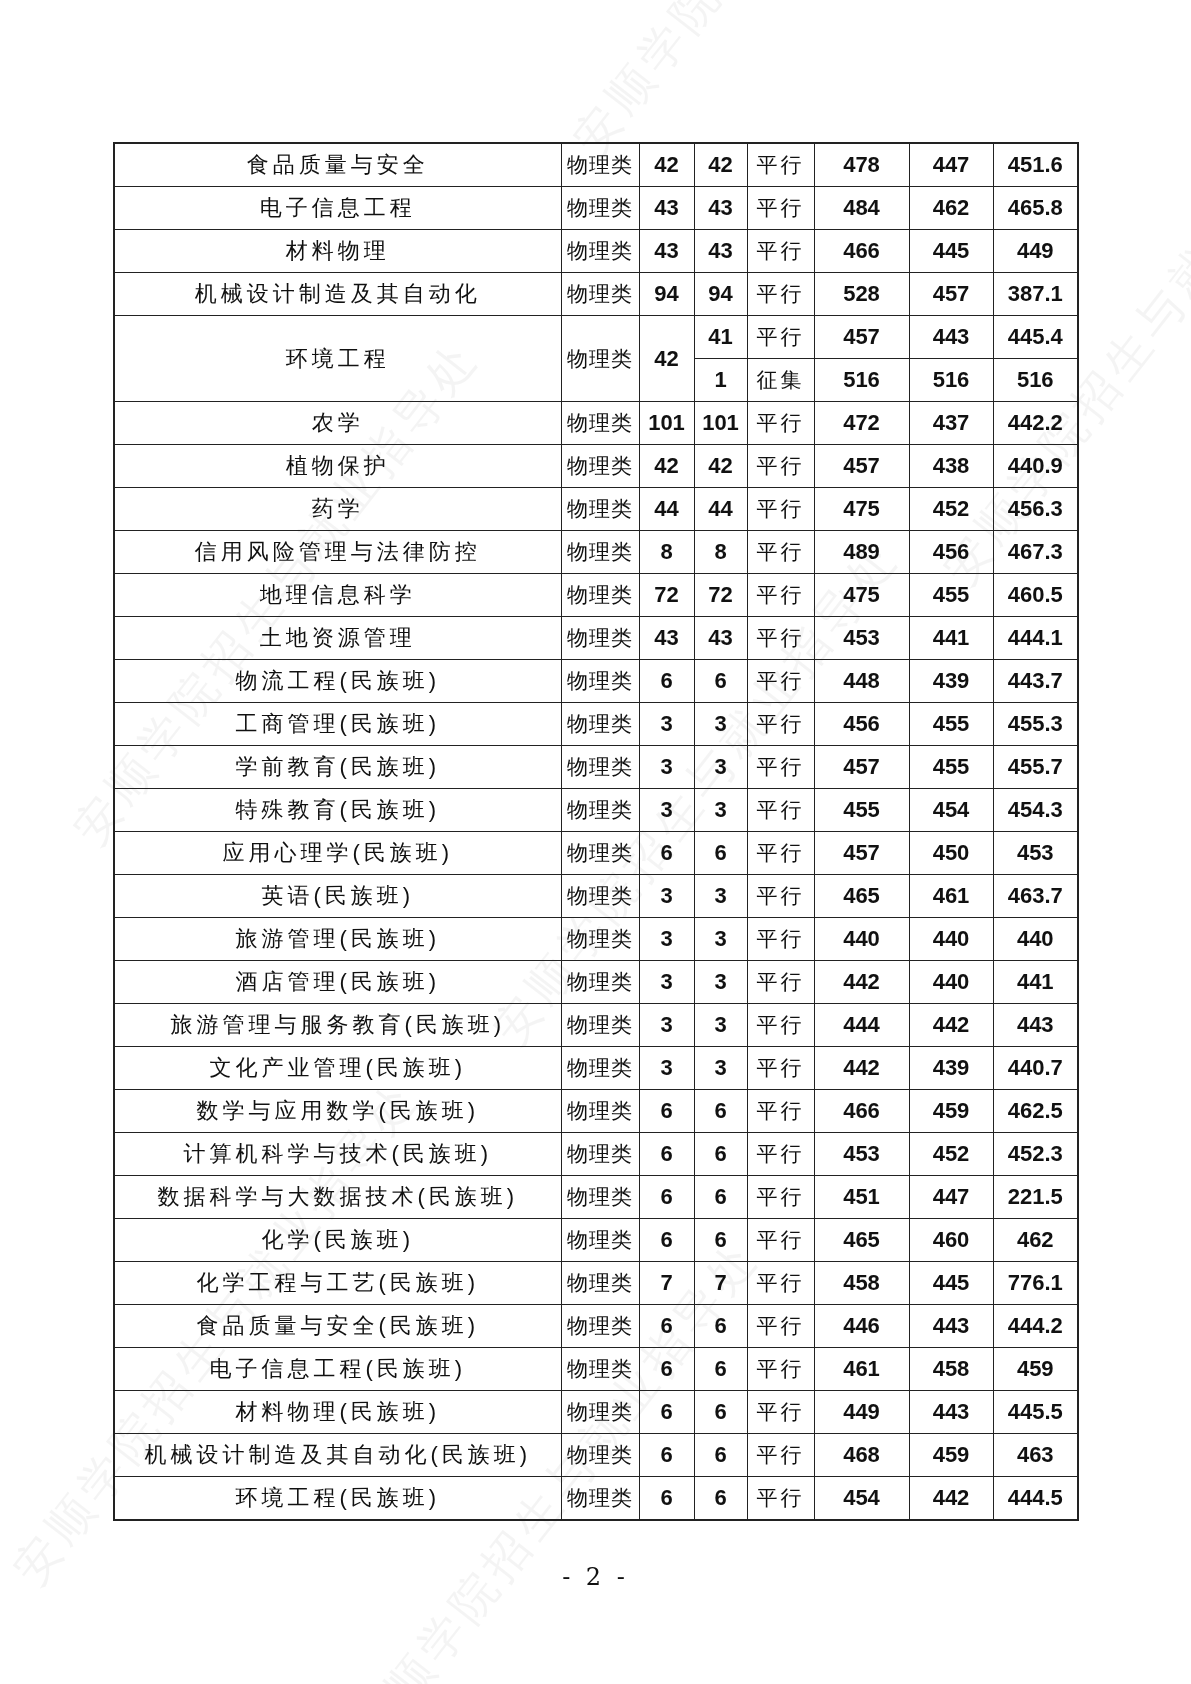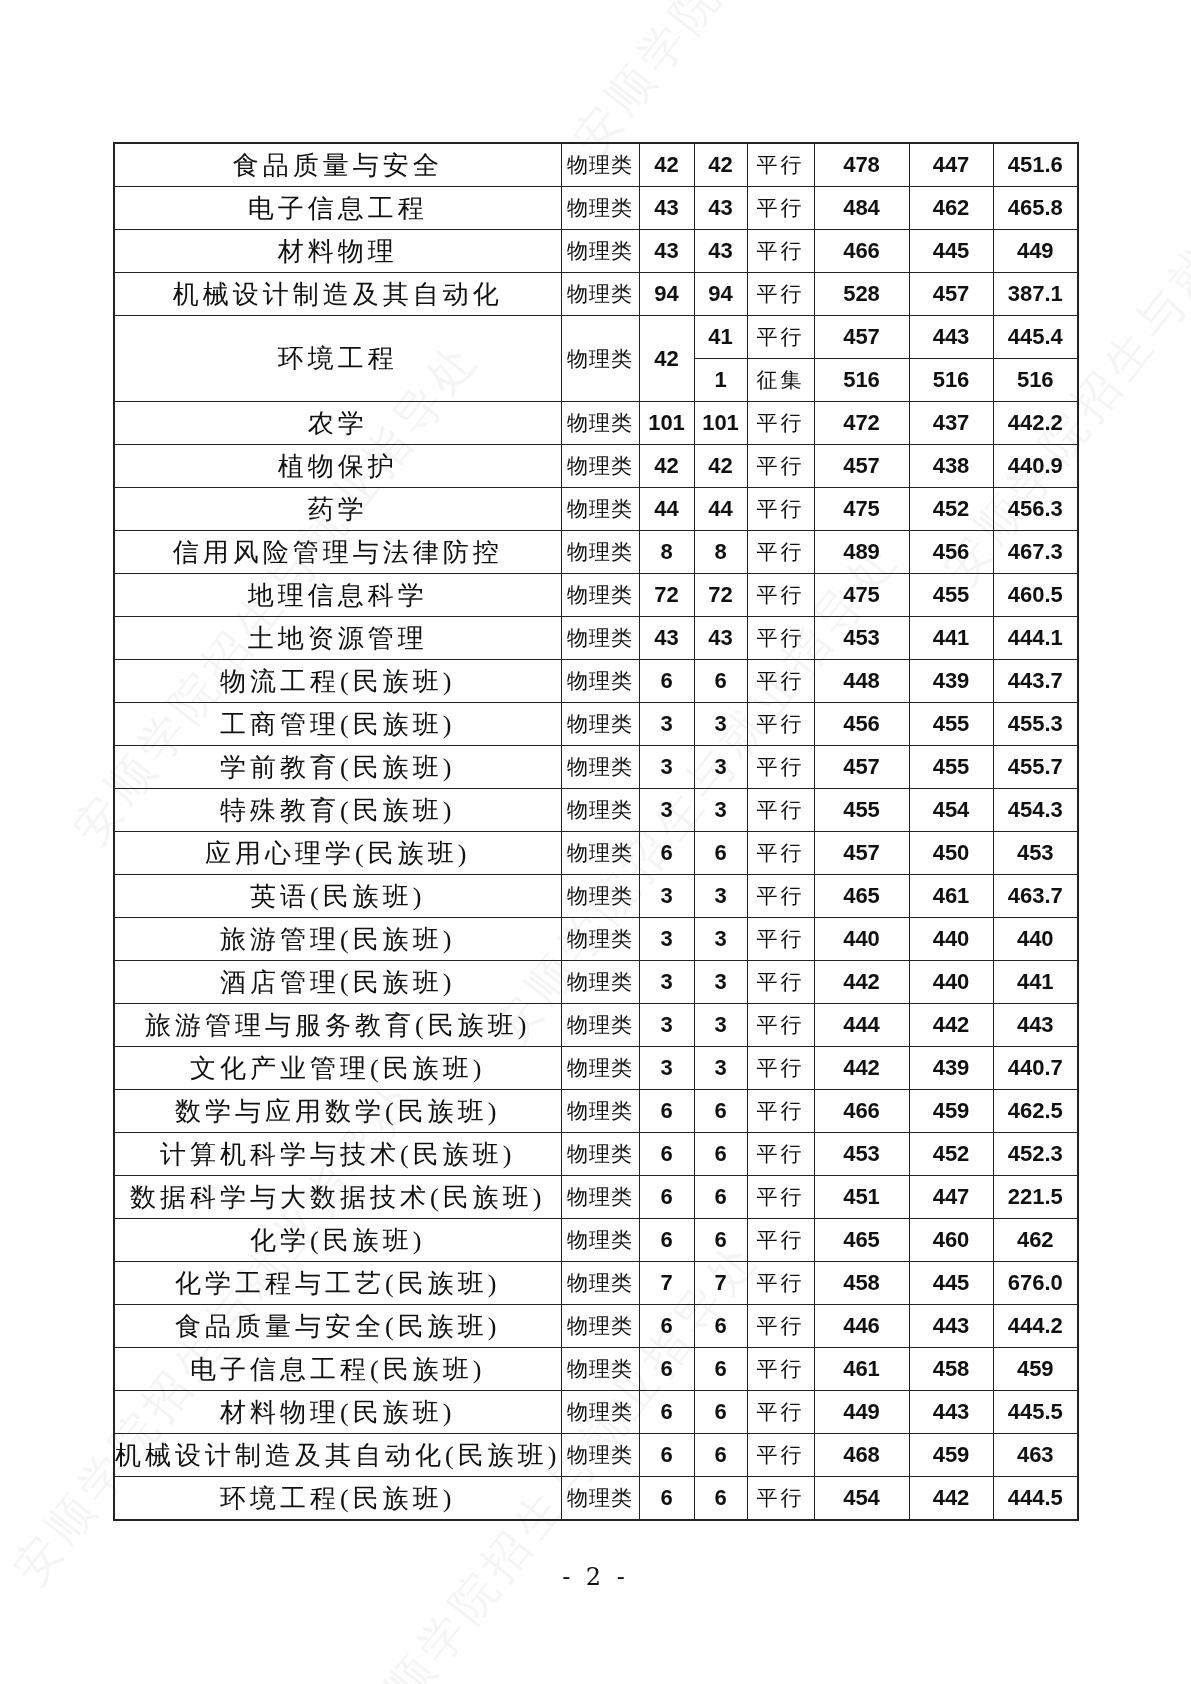--- a/index.html
+++ b/index.html
@@ -9,21 +9,21 @@
     position: absolute; left: 113px; top: 142px;
     border-collapse: collapse; table-layout: fixed;
     width: 964px;
   }
   table.admit td {
     border: 1px solid #222;
     height: 42px; padding: 0; text-align: center; vertical-align: middle;
     color: #111; white-space: nowrap; overflow: hidden;
   }
   table.admit { border: 2px solid #222; }
-  td.major { font-family: Liberation Serif, serif; font-size: 26px; letter-spacing: 4px; }
+  td.major { font-family: Liberation Sans, sans-serif; font-size: 22px; letter-spacing: 4px; }
   td.cat { font-family: Liberation Mono, monospace; font-size: 21px; letter-spacing: 1px; }
   td.num { font-family: "Liberation Sans", "DejaVu Sans", sans-serif; font-weight: bold; font-size: 22px; }
   td.batch { font-family: Liberation Mono, monospace; font-size: 21px; letter-spacing: 3px; margin-left: 8px; }
   .watermark {
     position: absolute; font-family: "DejaVu Serif", serif; font-size: 46px;
     color: rgba(0,0,0,0.045); transform: rotate(-52deg); transform-origin: left top;
     white-space: nowrap; pointer-events: none; letter-spacing: 6px;
   }
   .page-number {
     position: absolute; left: 0; width: 1191px; top: 1563px; text-align: center;
@@ -313,21 +313,21 @@
           <td class="num">462</td>
         </tr>
         <tr>
           <td class="major">化学工程与工艺(民族班)</td>
           <td class="cat">物理类</td>
           <td class="num">7</td>
           <td class="num">7</td>
           <td class="batch">平行</td>
           <td class="num">458</td>
           <td class="num">445</td>
-          <td class="num">676.0</td>
+          <td class="num">776.1</td>
         </tr>
         <tr>
           <td class="major">食品质量与安全(民族班)</td>
           <td class="cat">物理类</td>
           <td class="num">6</td>
           <td class="num">6</td>
           <td class="batch">平行</td>
           <td class="num">446</td>
           <td class="num">443</td>
           <td class="num">444.2</td>

